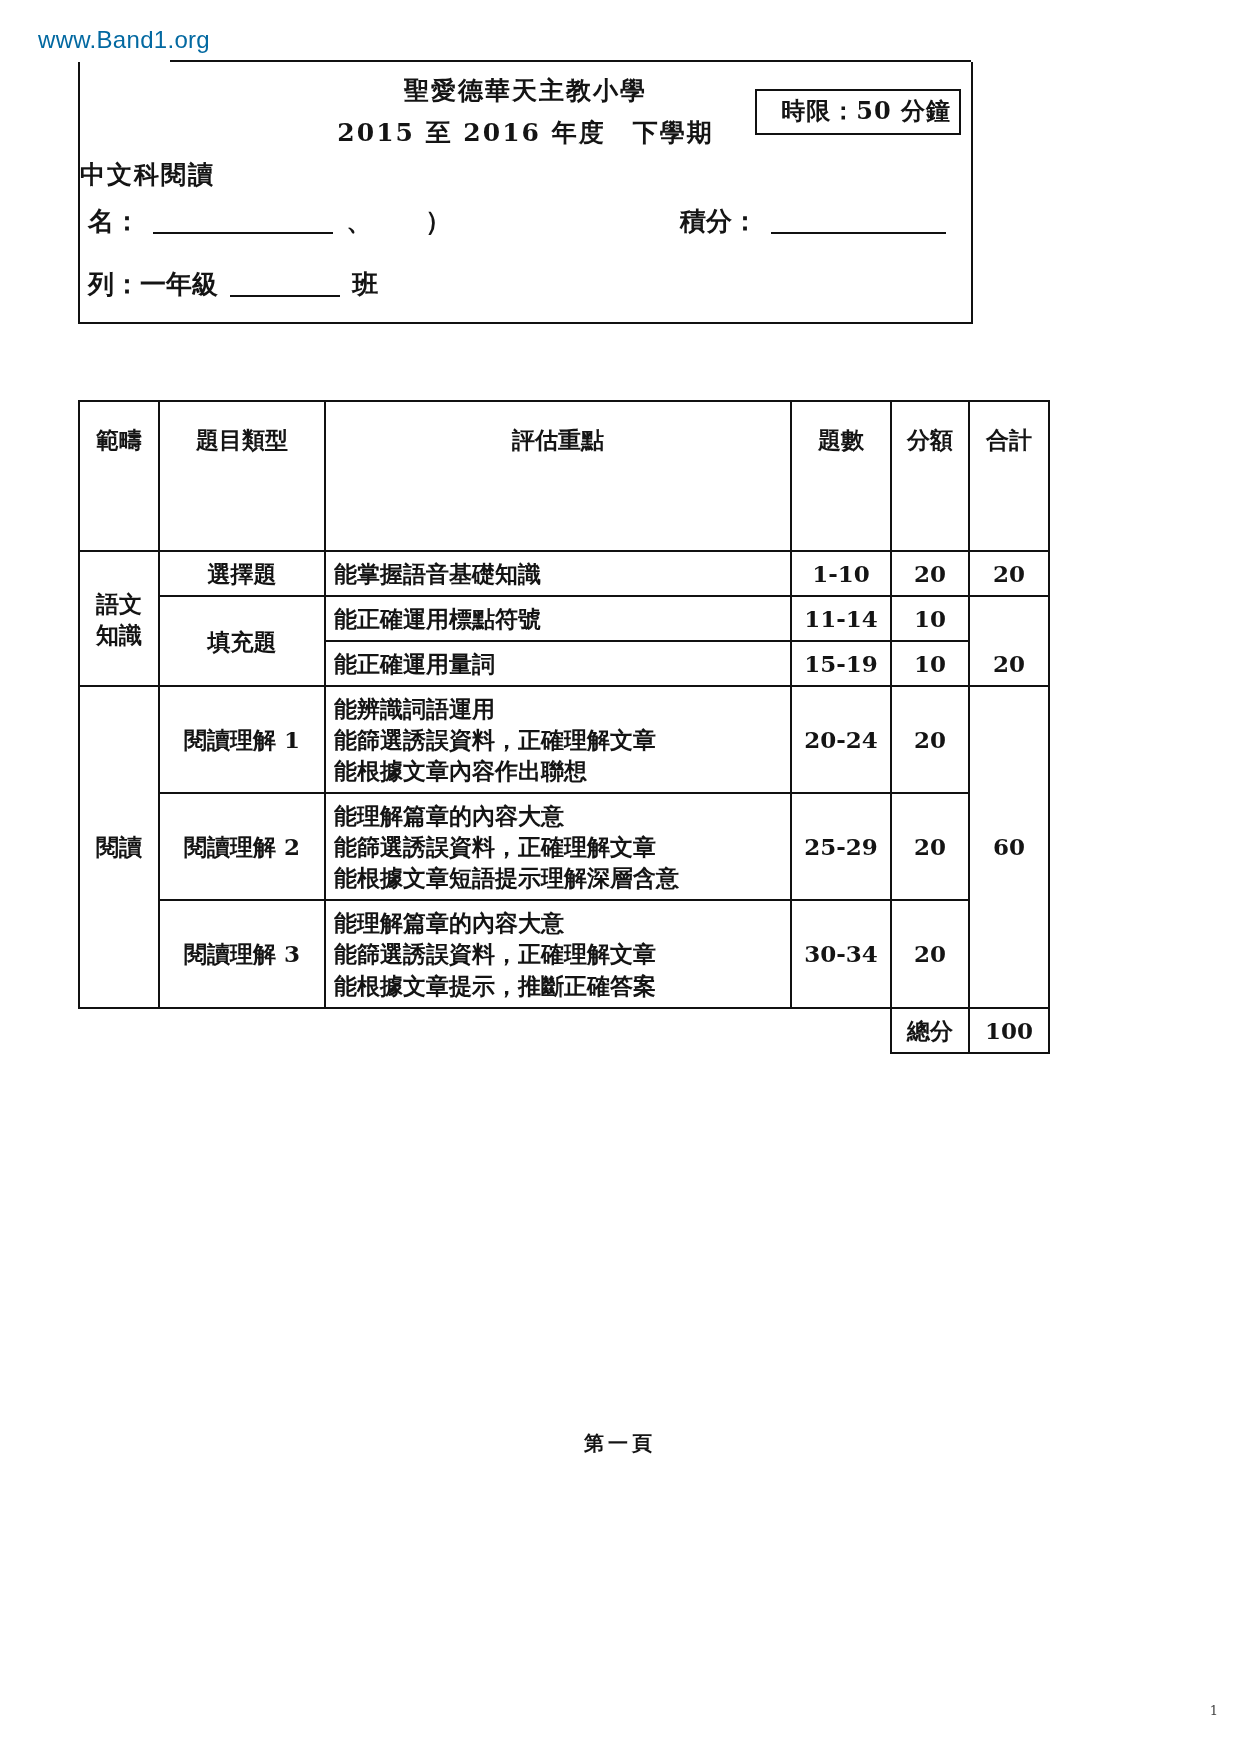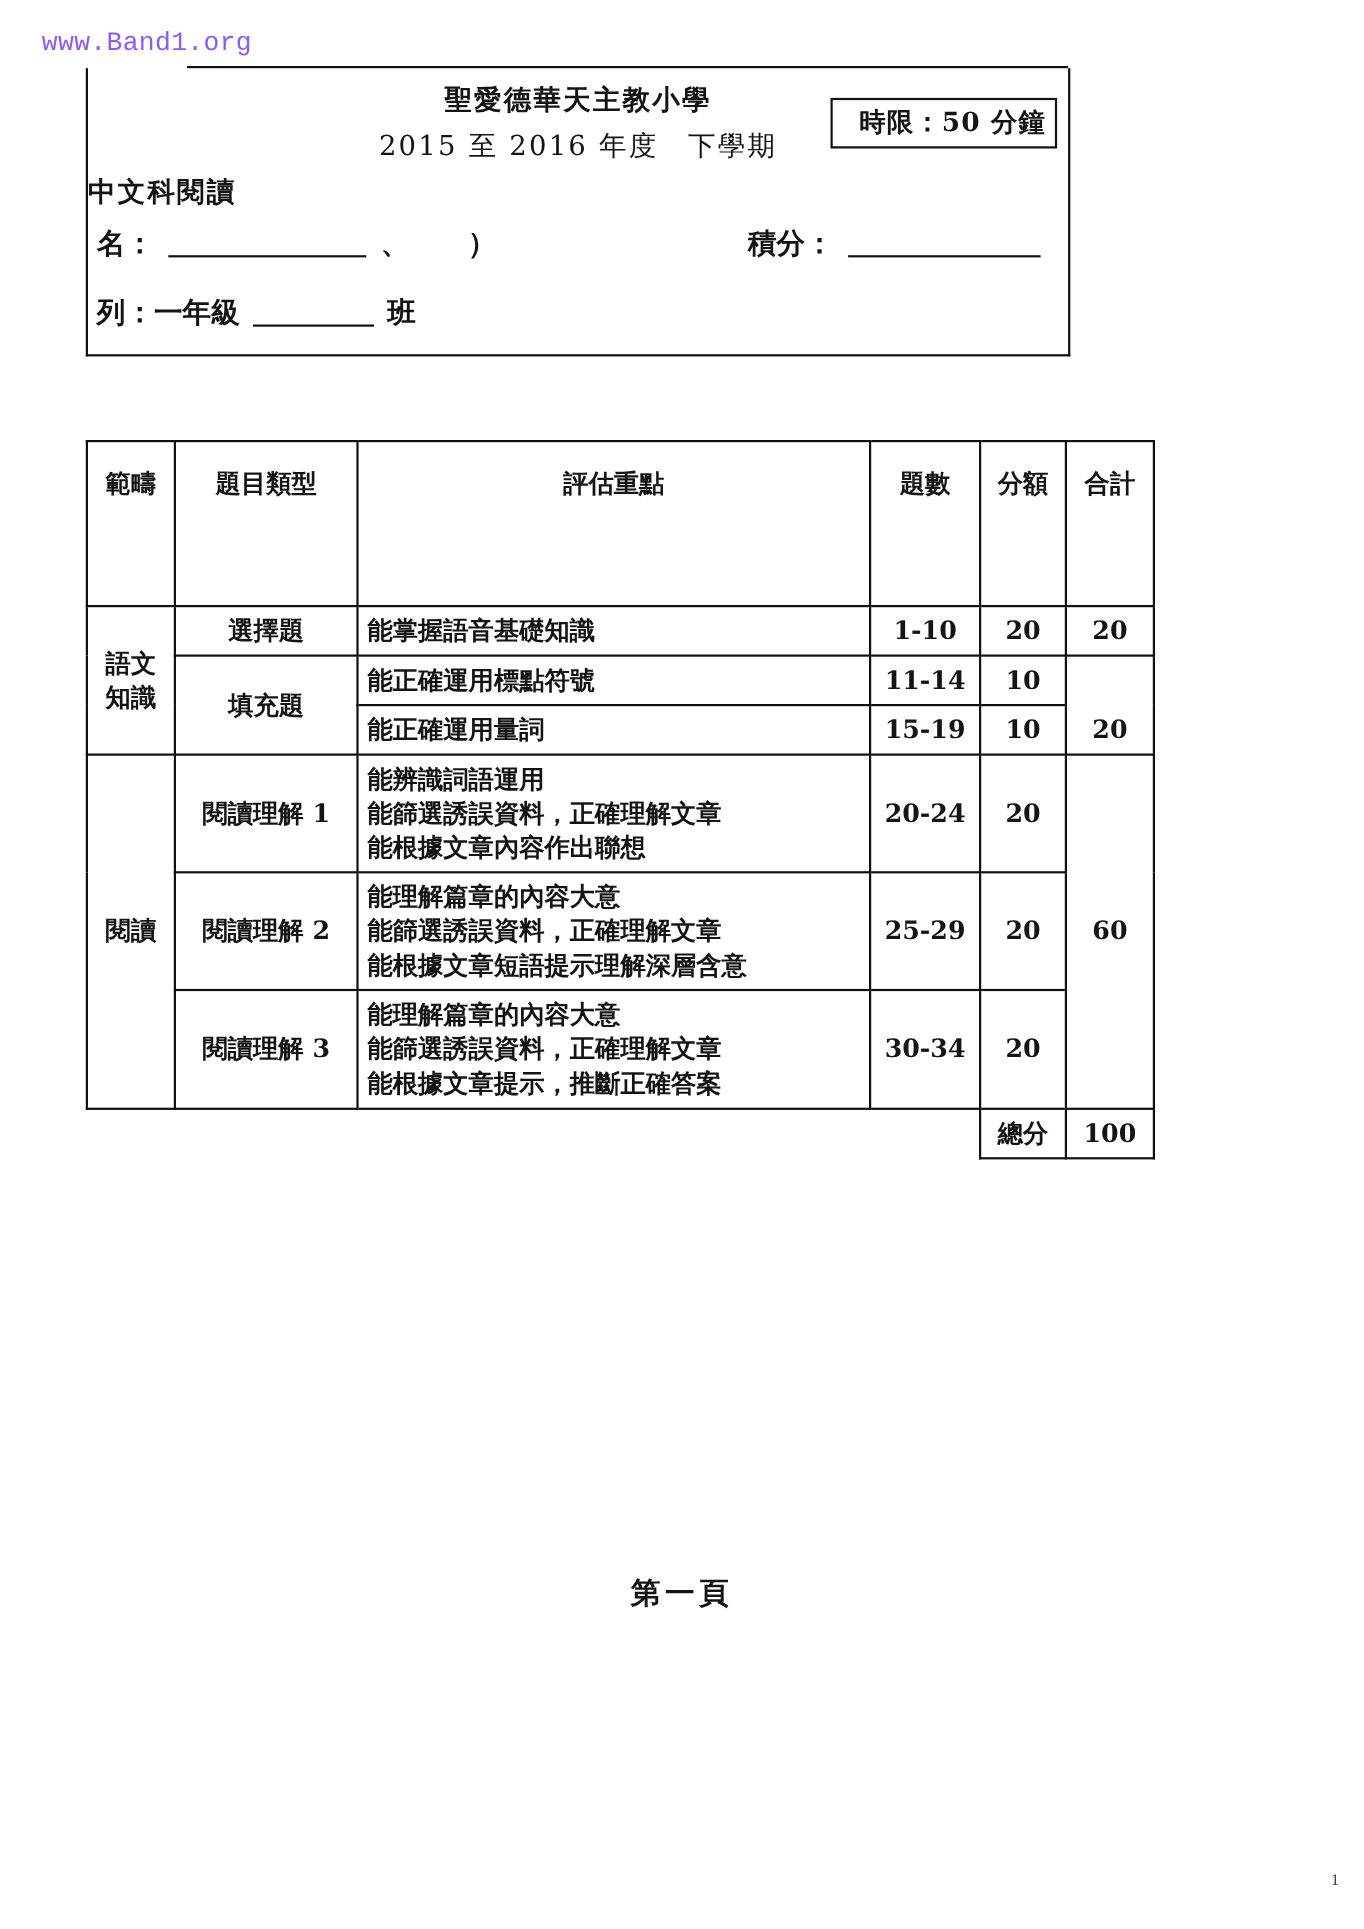--- a/index.html
+++ b/index.html
@@ -13,23 +13,23 @@
     position: relative;
     font-family: "DejaVu Serif", "Liberation Serif", serif;
     color: #141414;
     overflow: hidden;
   }
 
   .watermark {
     position: absolute;
     top: 26px;
     left: 38px;
-    font-family: Liberation Mono, monospace;
+    font-family: Liberation Sans, sans-serif;
     font-size: 24px;
-    color: #8b5cf6;
+    color: #0369a1;
     letter-spacing: 0.3px;
   }
 
   
   .header-box {
     position: absolute;
     left: 78px;
     top: 62px;
     width: 895px;
     height: 262px;
@@ -57,21 +57,21 @@
     font-weight: bold;
   }
   .year-line {
     position: absolute;
     left: 0;
     right: 0;
     top: 54px;
     text-align: center;
     font-size: 25px;
     letter-spacing: 2px;
-    font-weight: normal;
+    font-weight: bold;
   }
   .subject-line {
     position: absolute;
     left: 0;
     right: 0;
     top: 96px;
     font-size: 25px;
     letter-spacing: 2px;
     font-weight: bold;
   }
@@ -175,21 +175,21 @@
   .focus-multi { line-height: 1.45; border-radius: 20px; }
 
   .total-row td { text-align: center; }
 
   .page-footer {
     position: absolute;
     left: 0;
     right: 0;
     top: 1430px;
     text-align: center;
-    font-size: 27px;
+    font-size: 20px;
     font-weight: bold;
     letter-spacing: 4px;
   }
   .corner-mark {
     position: absolute;
     right: 22px;
     bottom: 36px;
     font-size: 13px;
     color: #444;
   }

